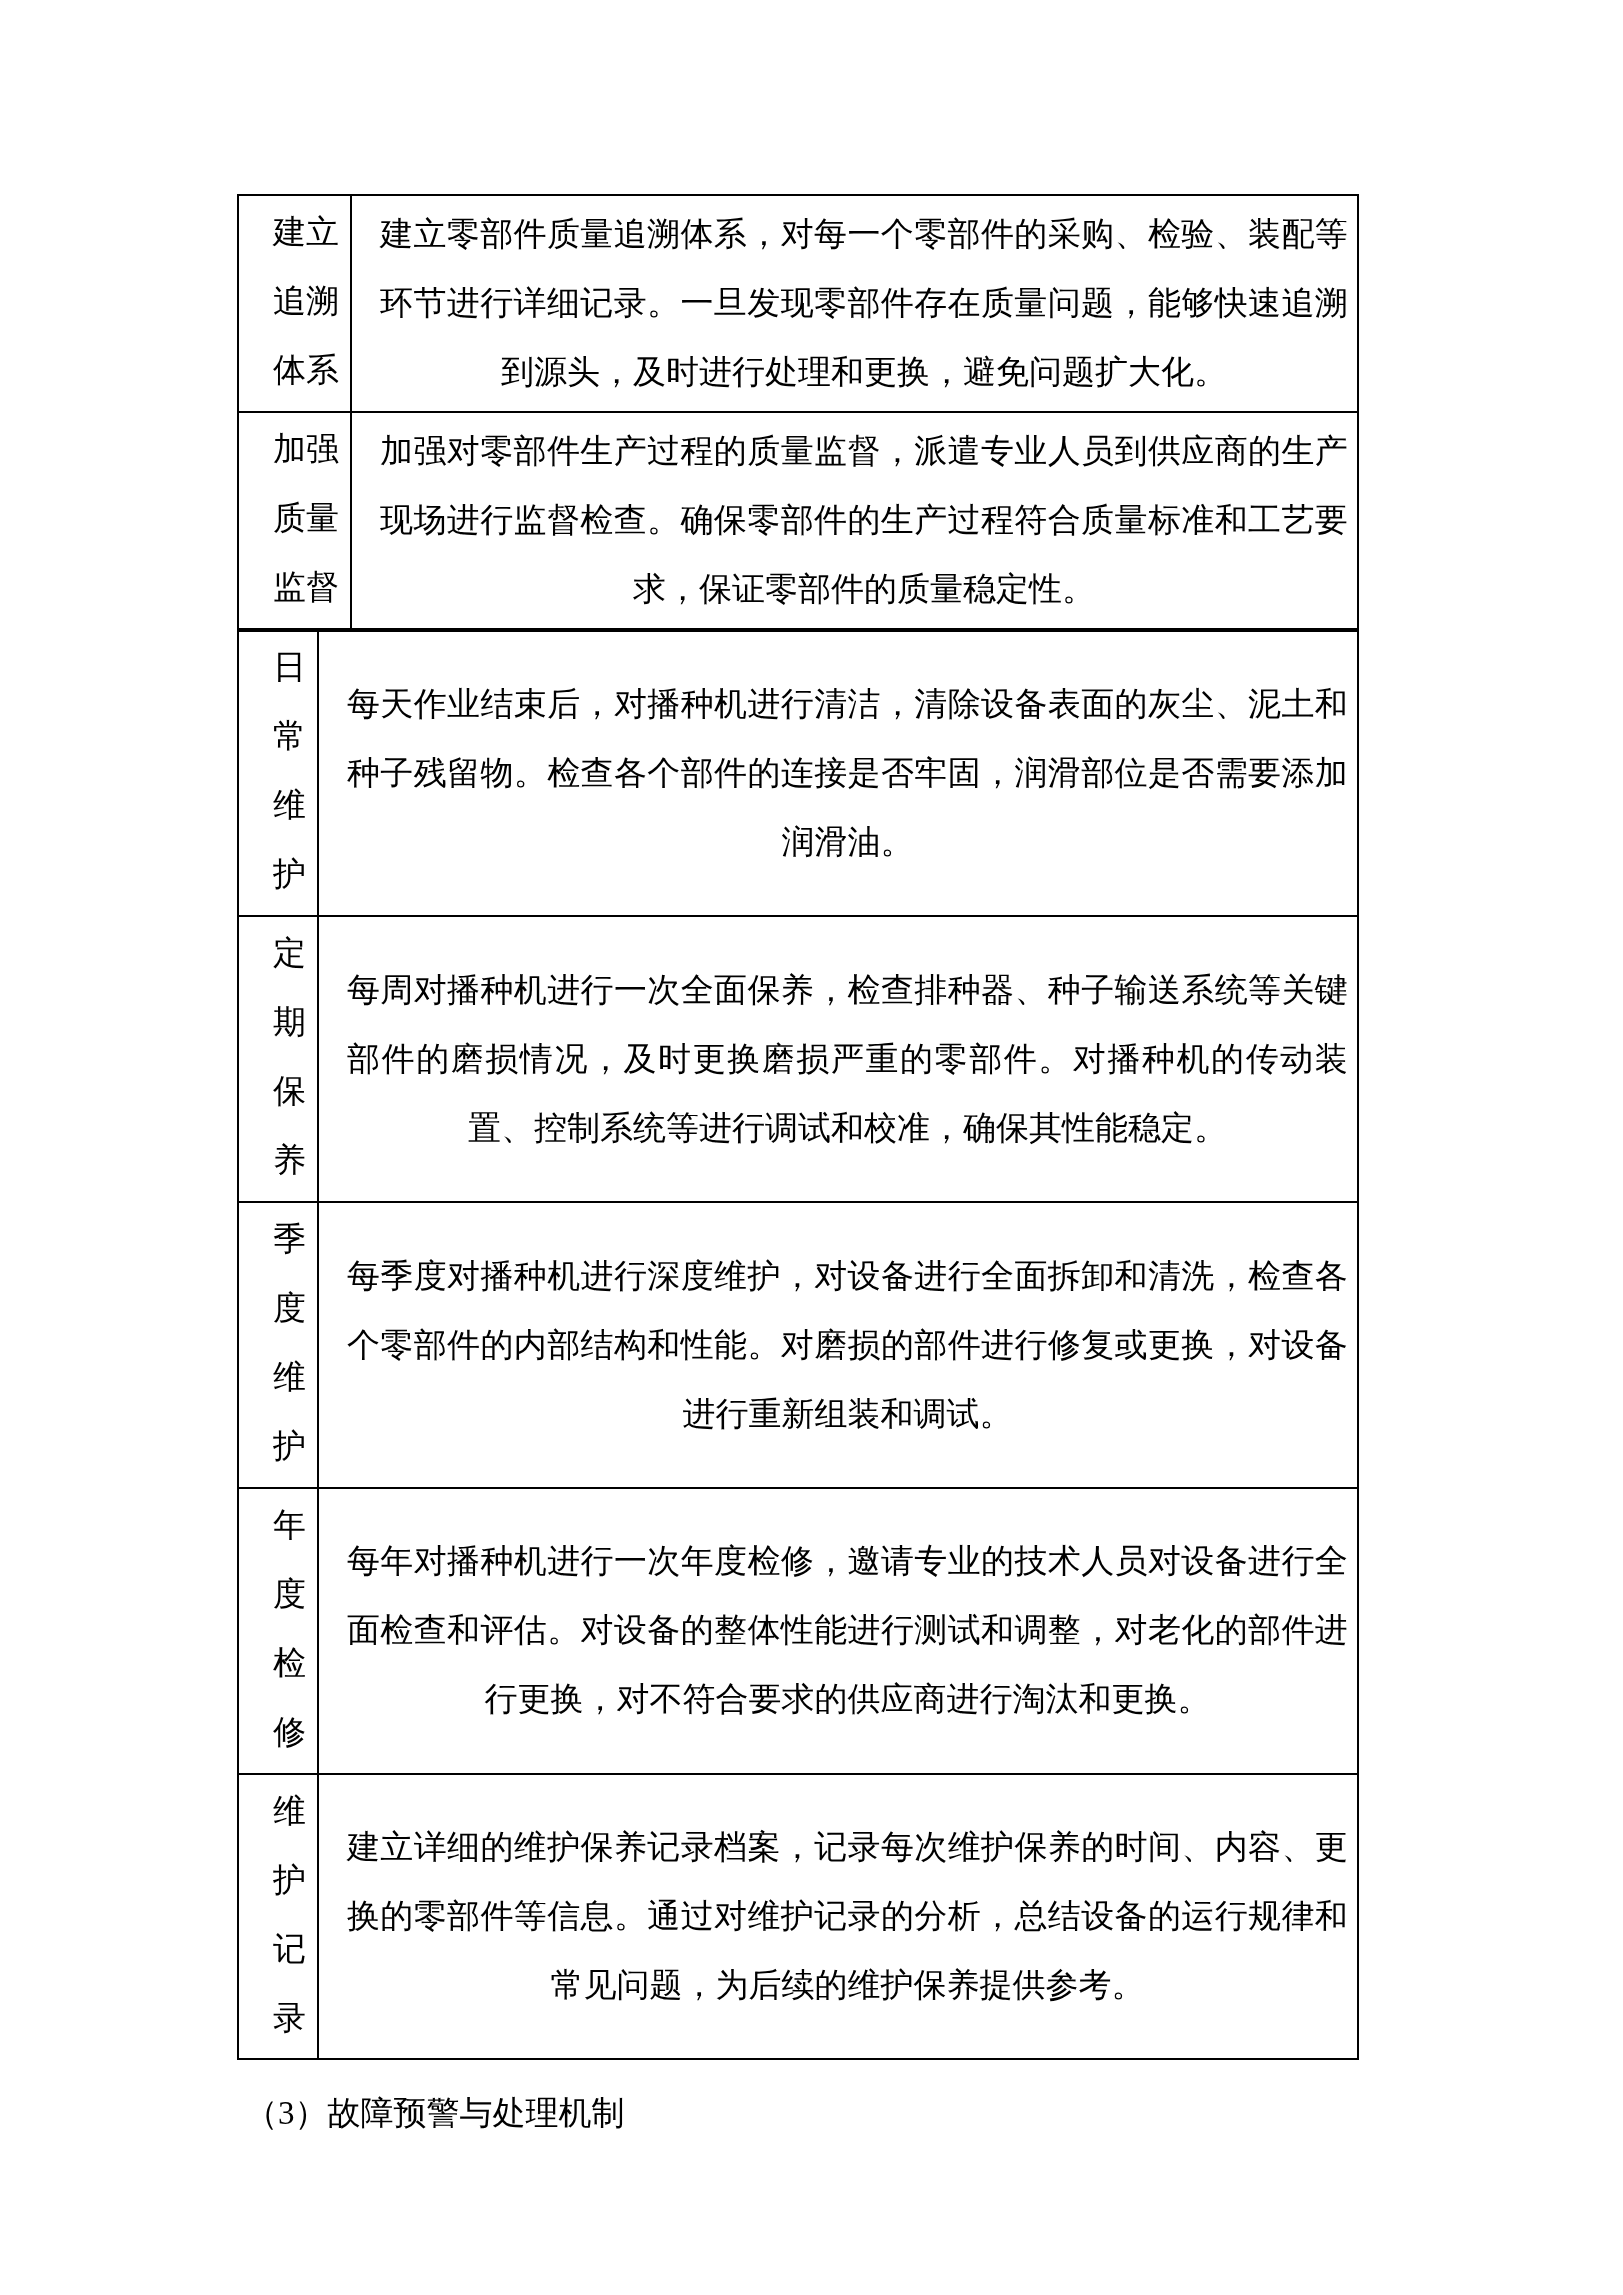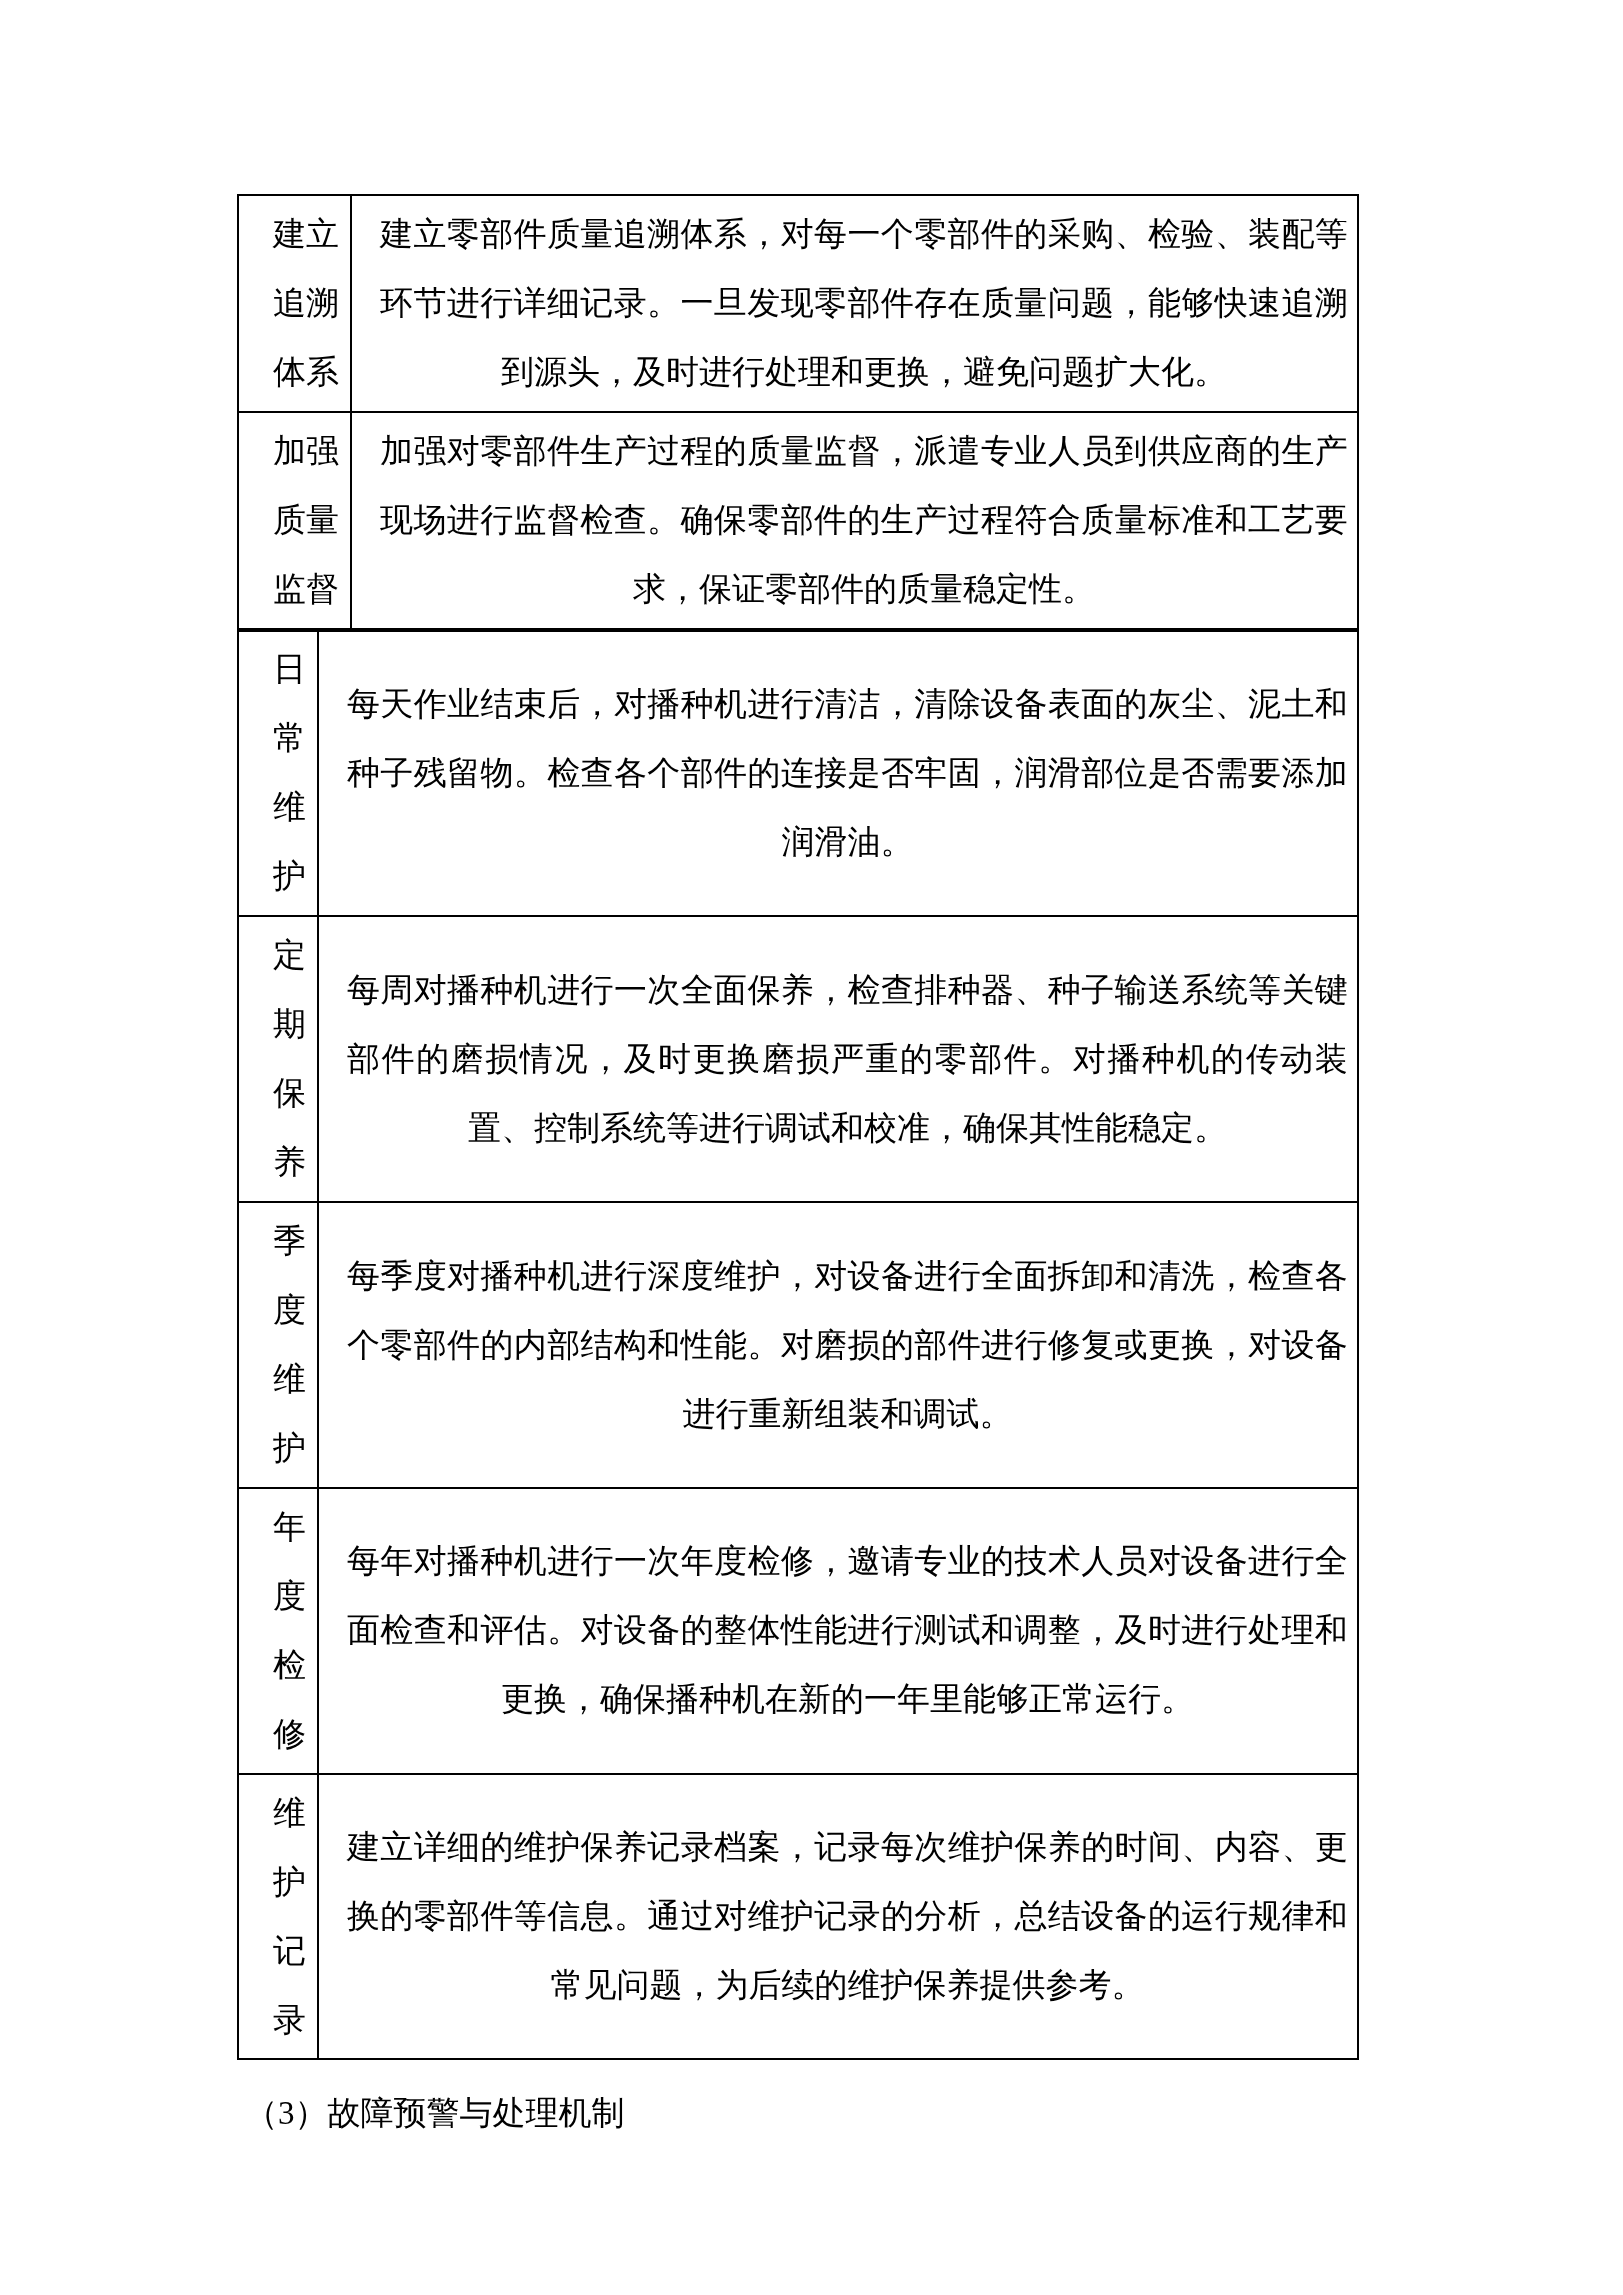--- a/index.html
+++ b/index.html
@@ -38,20 +38,21 @@
     font-size: 33px;
     line-height: 69px;
     font-weight: normal;
     padding-left: 28px;
   }
 
   td.label-cell {
     text-align: center;
     padding: 3.9px 5.2px;
     word-break: break-all;
+    font-family: Liberation Mono, monospace;
   }
 
   td.content-cell {
     text-align: justify;
     text-align-last: center;
     -moz-text-align-last: center;
     padding: 3.9px 9.2px;
     word-break: break-all;
   }
 
@@ -108,21 +109,21 @@
         <tr>
           <td class="label-cell">定期保养</td>
           <td class="content-cell">每周对播种机进行一次全面保养，检查排种器、种子输送系统等关键部件的磨损情况，及时更换磨损严重的零部件。对播种机的传动装置、控制系统等进行调试和校准，确保其性能稳定。</td>
         </tr>
         <tr>
           <td class="label-cell">季度维护</td>
           <td class="content-cell">每季度对播种机进行深度维护，对设备进行全面拆卸和清洗，检查各个零部件的内部结构和性能。对磨损的部件进行修复或更换，对设备进行重新组装和调试。</td>
         </tr>
         <tr>
           <td class="label-cell">年度检修</td>
-          <td class="content-cell">每年对播种机进行一次年度检修，邀请专业的技术人员对设备进行全面检查和评估。对设备的整体性能进行测试和调整，及时进行处理和更换，确保播种机在新的一年里能够正常运行。</td>
+          <td class="content-cell">每年对播种机进行一次年度检修，邀请专业的技术人员对设备进行全面检查和评估。对设备的整体性能进行测试和调整，对老化的部件进行更换，对不符合要求的供应商进行淘汰和更换。</td>
         </tr>
         <tr>
           <td class="label-cell">维护记录</td>
           <td class="content-cell">建立详细的维护保养记录档案，记录每次维护保养的时间、内容、更换的零部件等信息。通过对维护记录的分析，总结设备的运行规律和常见问题，为后续的维护保养提供参考。</td>
         </tr>
       </tbody>
     </table>
 
     <p class="section-heading">（3）故障预警与处理机制</p>
 

